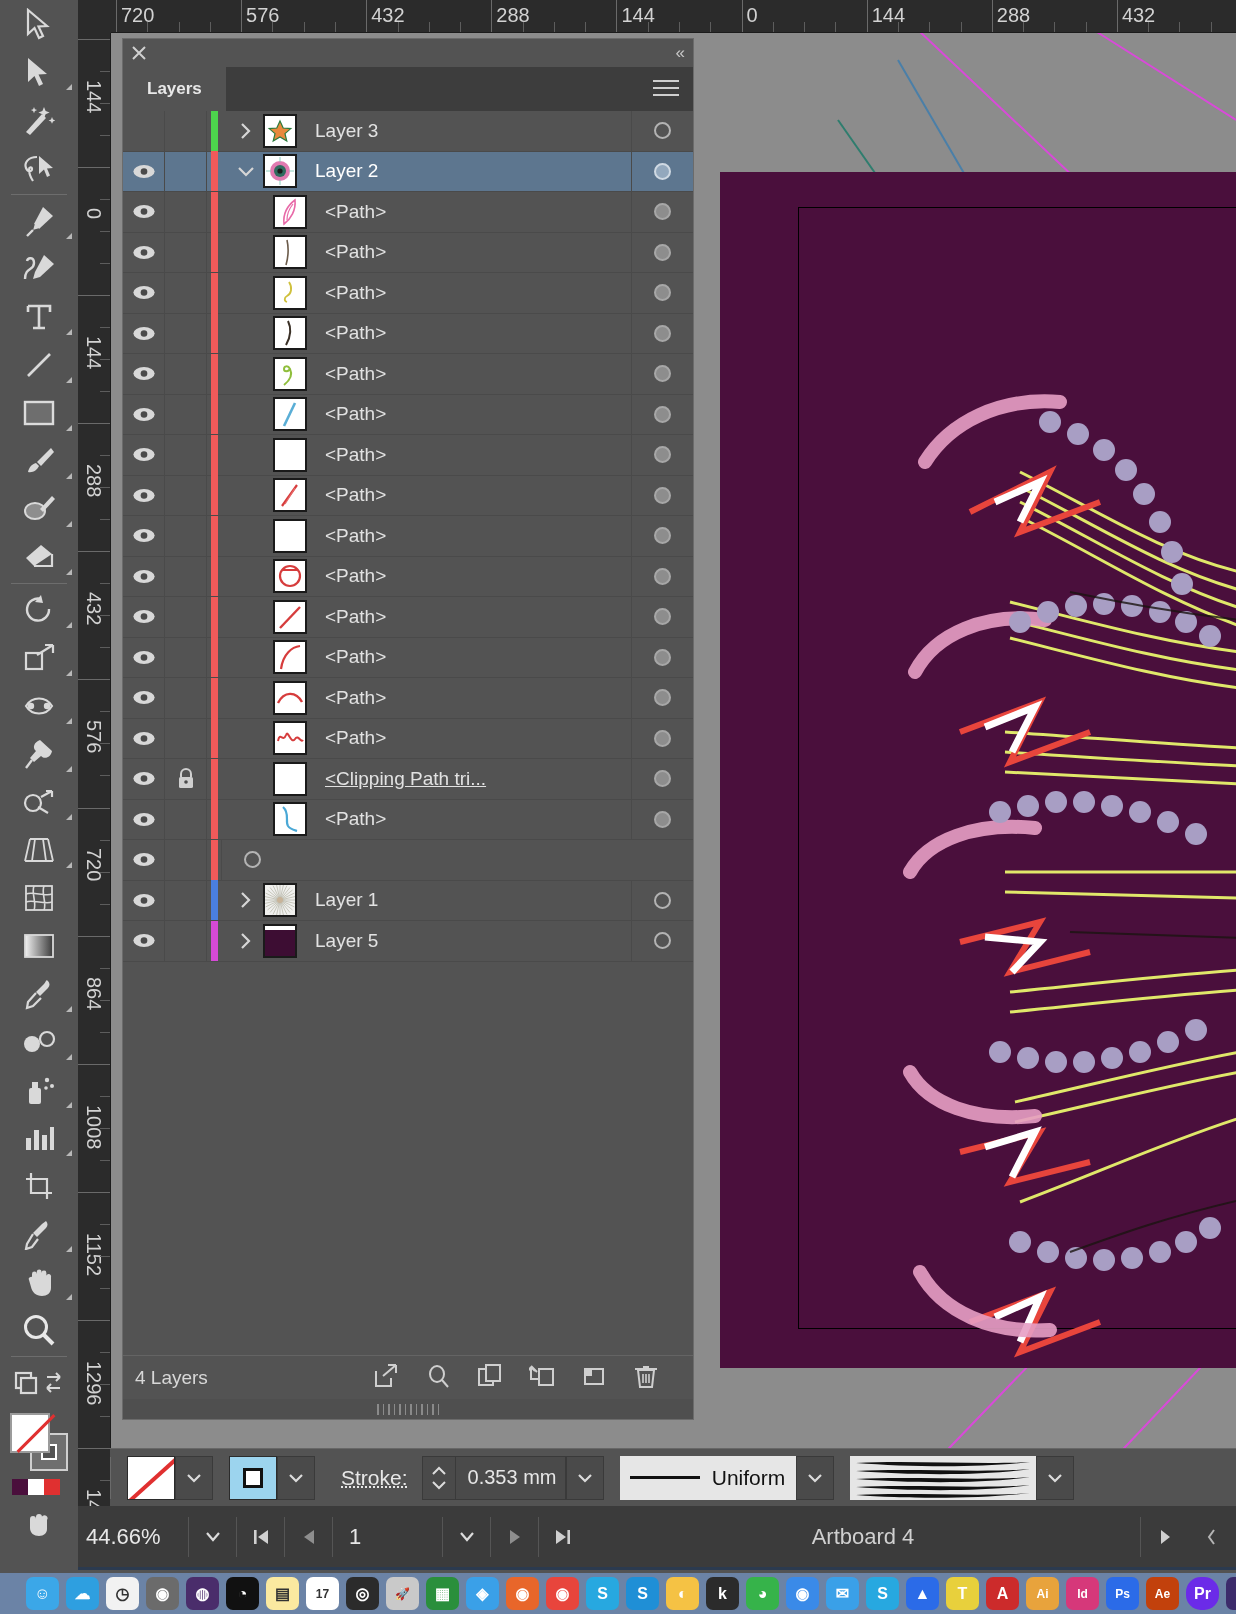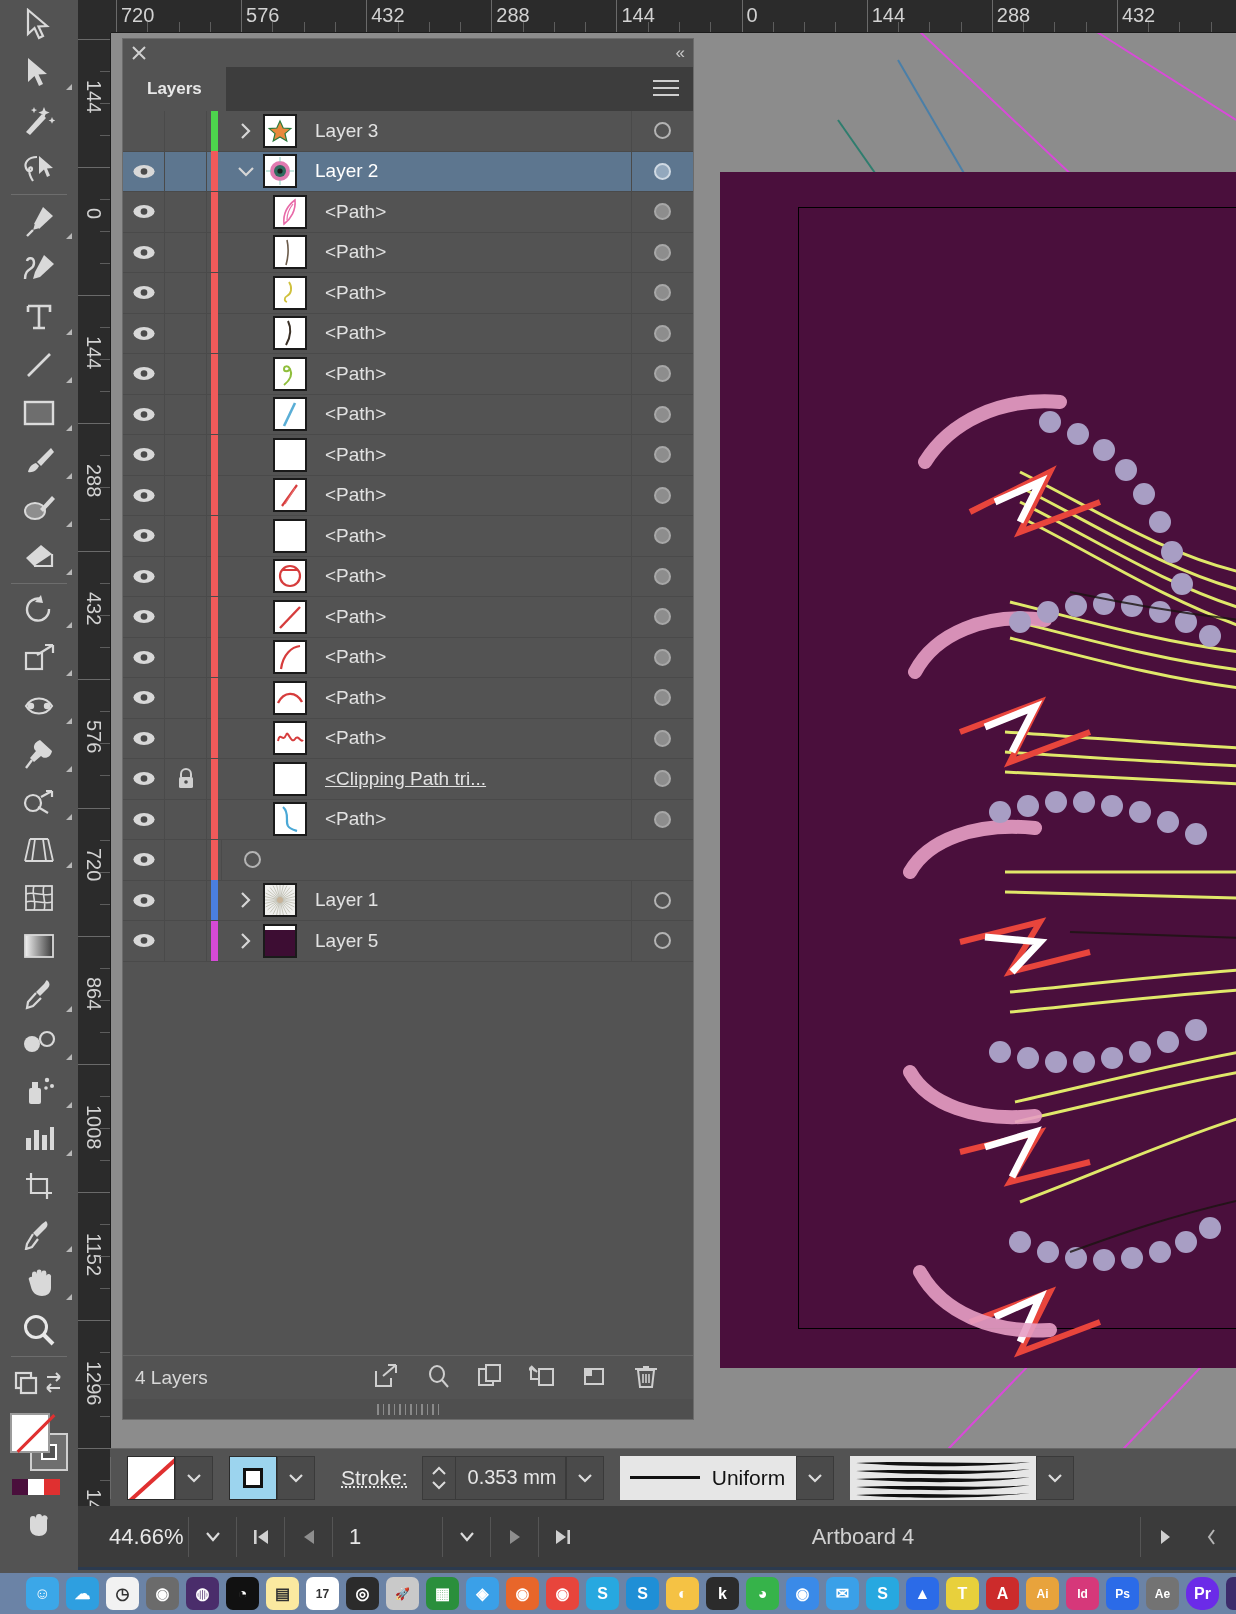--- a/index.html
+++ b/index.html
@@ -97,21 +97,21 @@
   .ctl-group { display:flex; align-items:center; margin-left:16px; }
   .stroke-text { font-size:21px; color:#e8e8e8; text-decoration:underline; text-decoration-style:dotted; margin:0 14px 0 26px; }
   .spin { width:34px; height:44px; background:#4a4a4a; border:1px solid #3a3a3a; display:flex; flex-direction:column; align-items:center; justify-content:center; cursor:pointer; }
   .numfield { width:110px; height:44px; background:#4a4a4a; border:1px solid #3a3a3a; border-left:none; display:flex; align-items:center; padding-left:12px; font-size:20px; color:#e6e6e6; cursor:text; }
   .profile-field { width:176px; height:44px; background:#e6e6e6; display:flex; align-items:center; justify-content:center; gap:12px; font-size:21px; color:#111; cursor:pointer; }
   .profile-field .pline { width:70px; height:3px; background:#111; }
   .brush-field { width:186px; height:44px; background:#e6e6e6; overflow:hidden; cursor:pointer; position:relative; }
 
   
   .status-bar { position:absolute; left:78px; top:1506px; width:1158px; height:64px; background:#3b3b3b; display:flex; align-items:center; z-index:10; border-bottom:3px solid #2b3a4f; }
-  .zoom-field { width:110px; height:40px; background:#3b3b3b; display:flex; align-items:center; padding-left:31px; font-size:22px; color:#e8e8e8; cursor:text; }
+  .zoom-field { width:110px; height:40px; background:#3b3b3b; display:flex; align-items:center; padding-left:8px; font-size:22px; color:#e8e8e8; cursor:text; }
   .sb-btn { width:48px; height:40px; display:flex; align-items:center; justify-content:center; border-left:1px solid #555; cursor:pointer; }
   .ab-field { width:110px; height:40px; display:flex; align-items:center; padding-left:16px; font-size:22px; color:#e8e8e8; border-left:1px solid #555; cursor:text; }
   .ab-name { flex:1; text-align:center; font-size:22px; color:#d0d0d0; }
 
   
   .dock { position:absolute; left:0; top:1573px; width:1236px; height:41px; background:#6b83a6; display:flex; align-items:center; padding-left:26px; gap:7px; z-index:30; }
   .dicon { width:33px; height:33px; border-radius:7px; flex:none; position:relative; overflow:hidden; font-size:14px; color:#fff; display:flex; align-items:center; justify-content:center; font-weight:bold; }
 </style>
 </head>
 <body>
@@ -1304,18 +1304,18 @@
       <span class="dicon" style="background: rgb(54, 179, 74); font-size: 16px; color: rgb(255, 255, 255);">◕</span>
       <span class="dicon" style="background: rgb(58, 138, 232); font-size: 16px; color: rgb(255, 255, 255);">◉</span>
       <span class="dicon" style="background: rgb(58, 160, 232); font-size: 16px; color: rgb(255, 255, 255);">✉</span>
       <span class="dicon" style="background: rgb(39, 168, 224); font-size: 16px; color: rgb(255, 255, 255);">S</span>
       <span class="dicon" style="background: rgb(43, 107, 232); font-size: 16px; color: rgb(255, 255, 255);">▲</span>
       <span class="dicon" style="background: rgb(232, 208, 60); font-size: 16px; color: rgb(255, 255, 255);">T</span>
       <span class="dicon" style="background: rgb(204, 43, 43); font-size: 16px; color: rgb(255, 255, 255);">A</span>
       <span class="dicon" style="background: rgb(232, 163, 60); font-size: 12px; color: rgb(255, 255, 255);">Ai</span>
       <span class="dicon" style="background: rgb(214, 56, 122); font-size: 12px; color: rgb(255, 255, 255);">Id</span>
       <span class="dicon" style="background: rgb(43, 107, 232); font-size: 12px; color: rgb(255, 255, 255);">Ps</span>
-      <span class="dicon" style="background: #737373; font-size: 12px; color: rgb(255, 255, 255);">Ae</span>
+      <span class="dicon" style="background: #c2410c; font-size: 12px; color: rgb(255, 255, 255);">Ae</span>
       <span class="dicon" style="background: rgb(107, 43, 232); font-size: 16px; color: rgb(255, 255, 255); border-radius: 15px;">Pr</span>
       <span class="dicon" style="background: rgb(60, 43, 107); font-size: 12px; color: rgb(255, 255, 255);">Br</span>
     </div>
 
 </div>
 
 </body></html>

